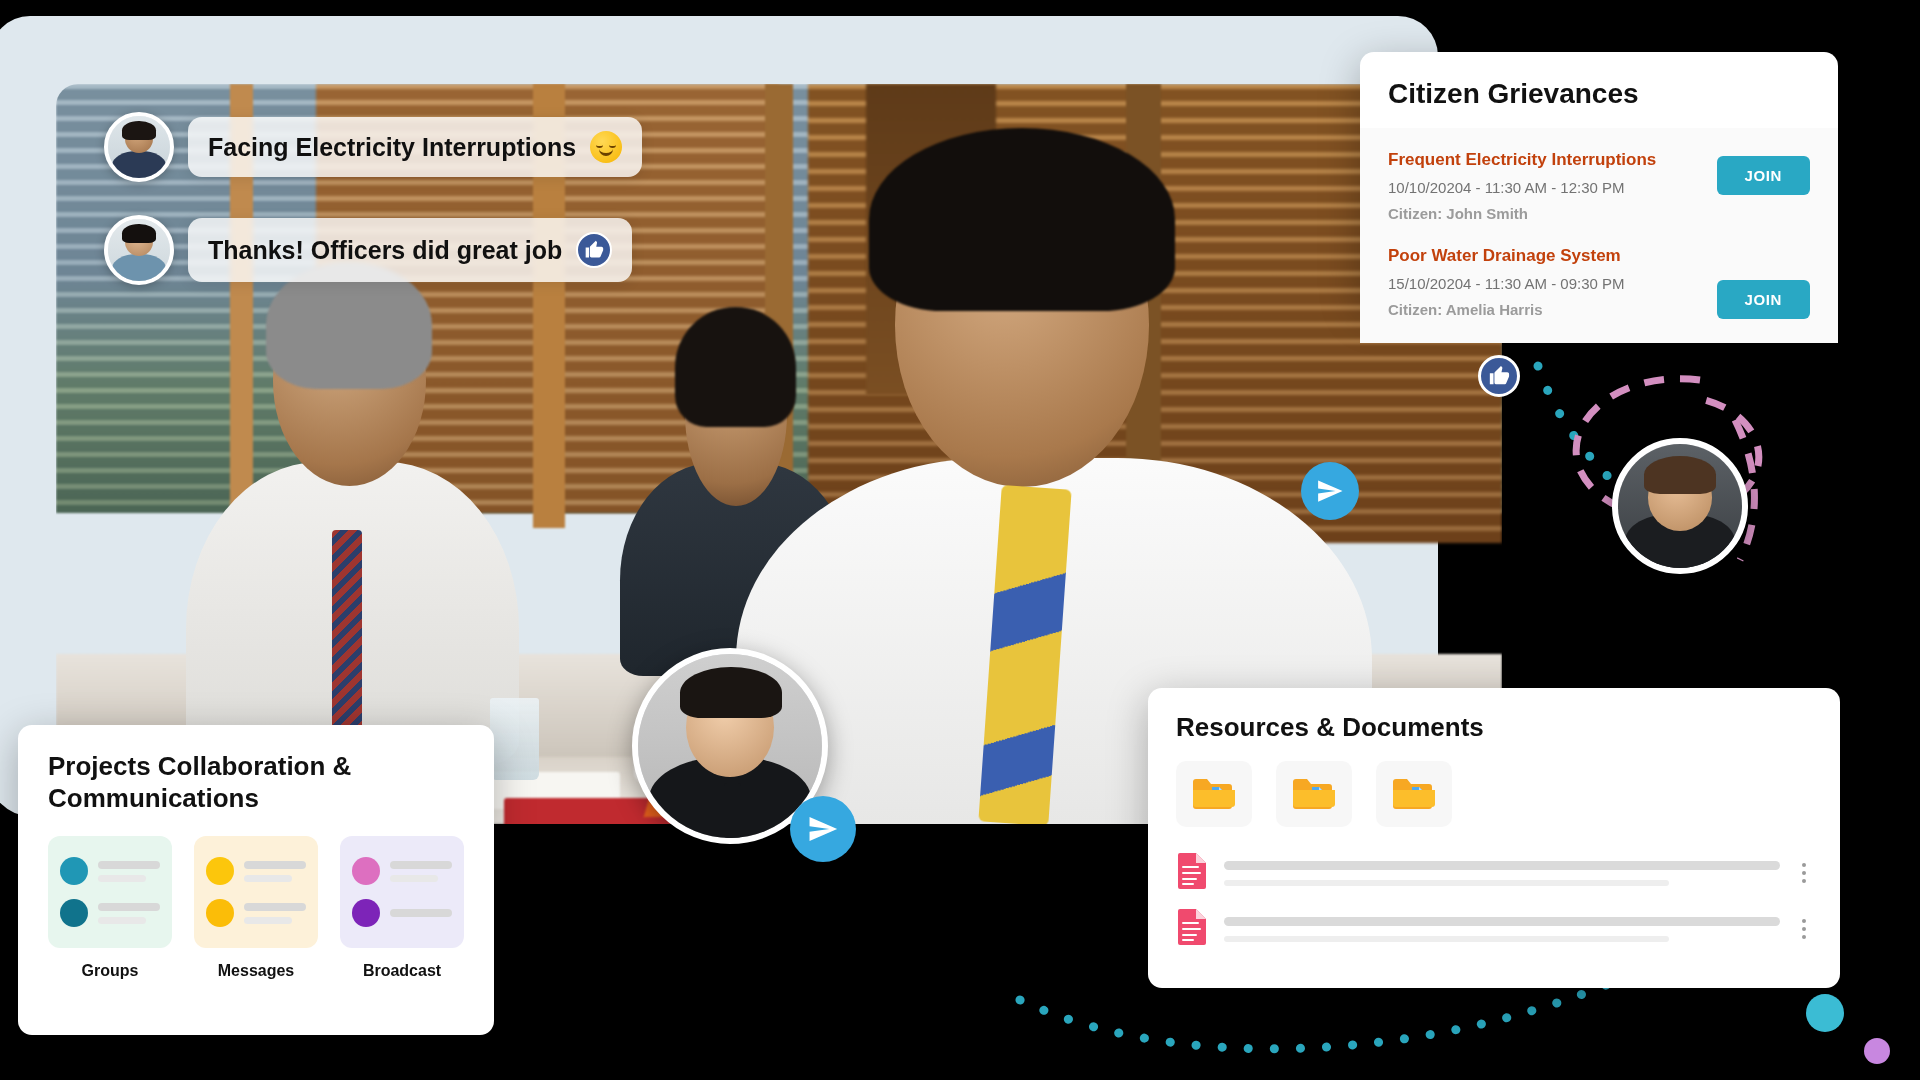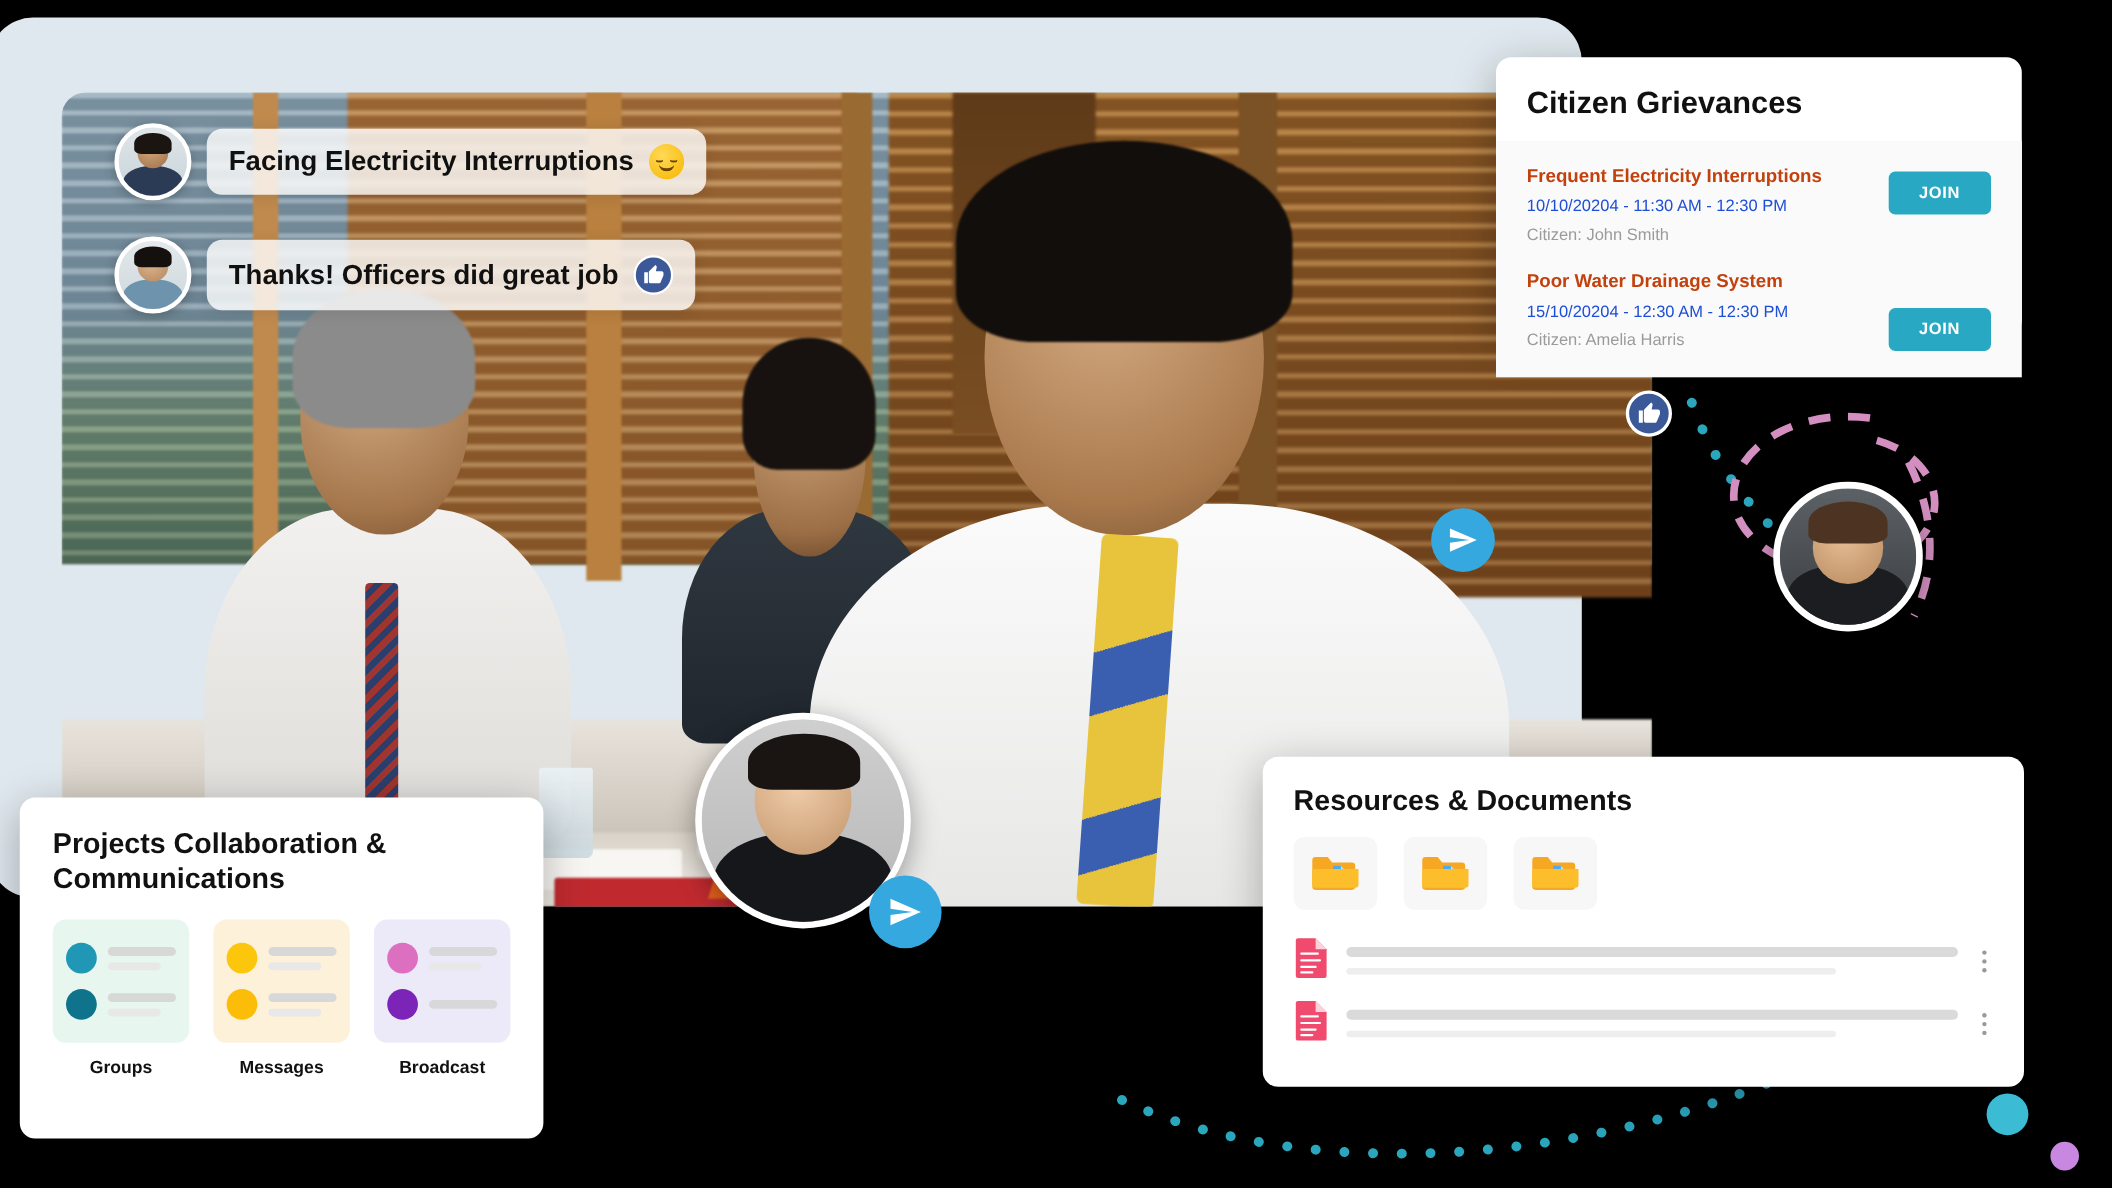--- a/index.html
+++ b/index.html
@@ -166,22 +166,22 @@
   
   .card{
     position:absolute; background:#fff; border-radius:14px;
     box-shadow:0 10px 40px rgba(0,0,0,.28);
   }
   #grievance-card{ left:1360px; top:52px; width:478px; height:253px; padding:26px 0 0 0; }
   .card-title{ font-size:28px; font-weight:bold; color:#111; padding:0 28px; }
   .grv-list{ margin-top:18px; background:#fafafa; padding:8px 28px 14px; }
   .grv-item{ display:flex; align-items:flex-start; justify-content:space-between; padding:14px 0 10px; }
   .grv-name{ font-size:17px; font-weight:bold; color:#c2410c; }
-  .grv-meta{ font-size:15px; color:#1d4ed8; margin-top:9px; }
-  .grv-citizen{ font-size:15px; color:#9b9b9b; margin-top:9px; }
+  .grv-meta{ font-size:15px; color:#737373; margin-top:9px; }
+  .grv-citizen{ font-size:15px; color:#9b9b9b; margin-top:9px;font-weight:bold; }
   .join-btn{
     background:#29a8c4; color:#fff; border:none; border-radius:6px;
     font-size:15px; font-weight:bold; letter-spacing:.6px;
     padding:11px 28px; cursor:pointer; flex:0 0 auto;
   }
   .join-wrap-1{ padding-top:6px; }
   .join-wrap-2{ padding-top:34px; }
 
   
   #projects-card{ left:18px; top:725px; width:476px; height:310px; padding:26px 30px 0; }
@@ -374,21 +374,21 @@
           <div class="grv-citizen">Citizen: John Smith</div>
         </div>
         <div class="join-wrap-1">
           <button class="join-btn">JOIN</button>
         </div>
       </div>
 
       <div class="grv-item">
         <div>
           <div class="grv-name">Poor Water Drainage System</div>
-          <div class="grv-meta">15/10/20204 - 12:30 AM - 12:30 PM</div>
+          <div class="grv-meta">15/10/20204 - 11:30 AM - 09:30 PM</div>
           <div class="grv-citizen">Citizen: Amelia Harris</div>
         </div>
         <div class="join-wrap-2">
           <button class="join-btn">JOIN</button>
         </div>
       </div>
 
     </div>
   </div>
 

